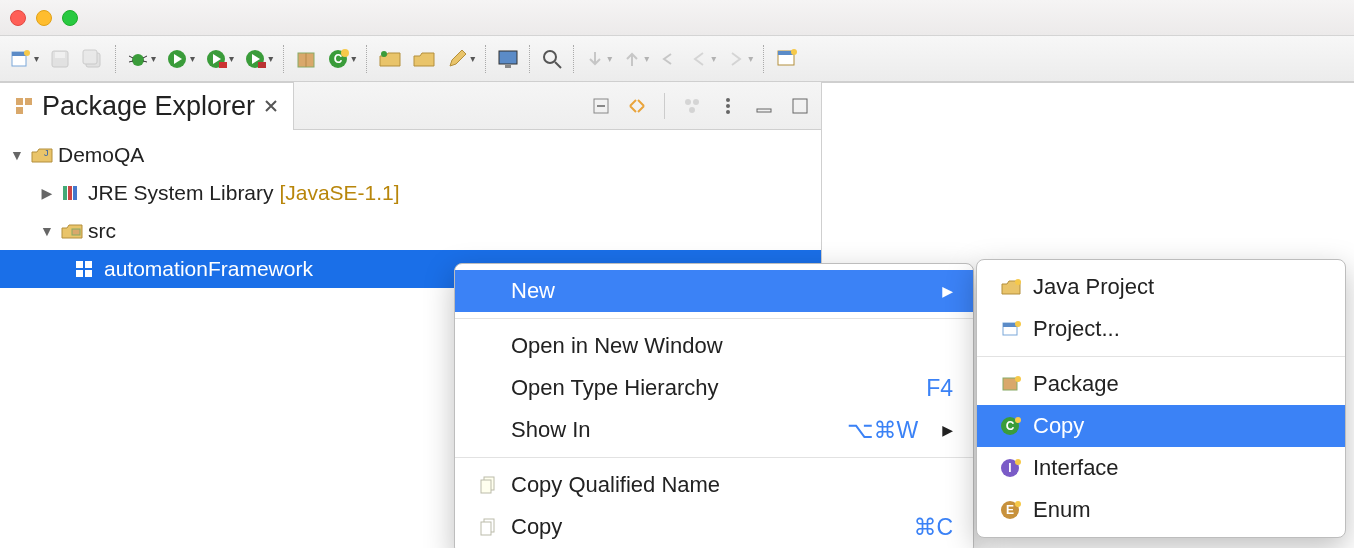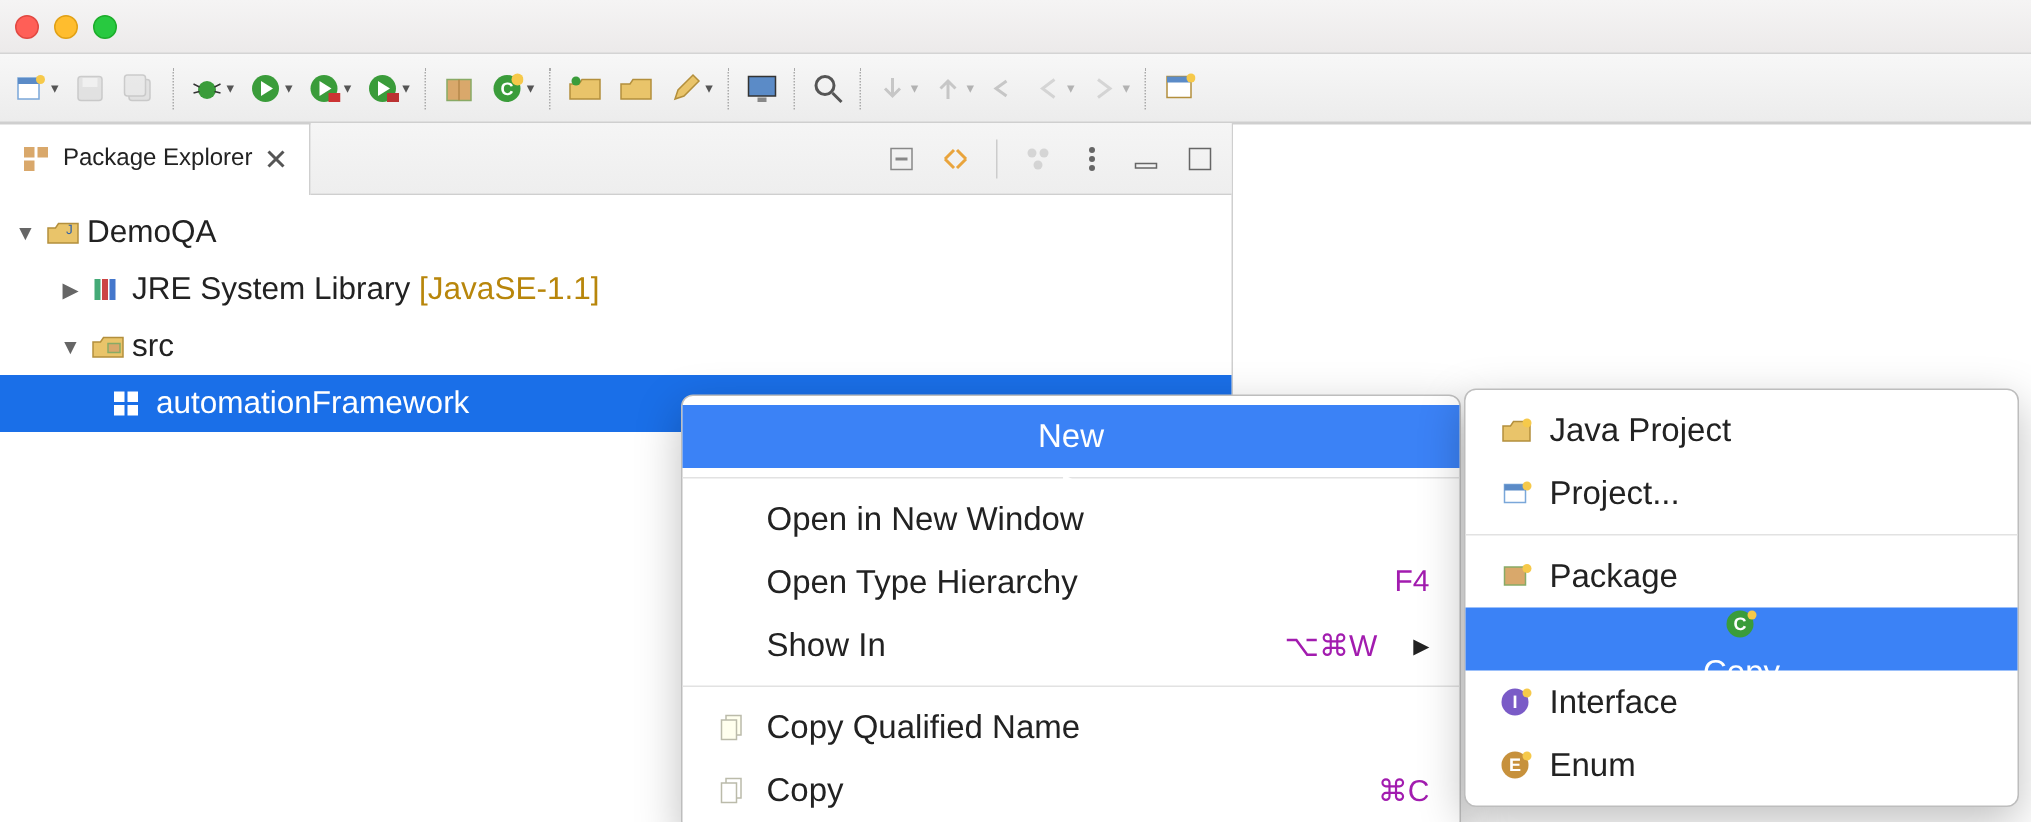--- a/index.html
+++ b/index.html
@@ -19,40 +19,40 @@
   .tbitem .drop { font-size: 10px; color: #555; margin-left: 2px; }
   .tsep { width: 2px; height: 28px; border-left: 1px dotted #aaa; margin: 0 4px; }
 
   
   .main { display: flex; height: calc(548px - 82px); }
   .explorer { width: 822px; background: #fff; border-right: 1px solid #cfcfcf; position: relative; }
   .editor { flex: 1; background: #fff; border-top: 1px solid #cfcfcf; }
 
   
   .exphdr { height: 48px; display: flex; align-items: center; border-bottom: 1px solid #cfcfcf; background: linear-gradient(#f5f5f5,#eeeeee); }
-  .tab { display: flex; align-items: center; gap: 8px; height: 48px; padding: 0 14px; background: #fff; border-top: 1px solid #cfcfcf; border-right: 1px solid #cfcfcf; font-size: 16px; }
+  .tab { display: flex; align-items: center; gap: 8px; height: 48px; padding: 0 14px; background: #fff; border-top: 1px solid #cfcfcf; border-right: 1px solid #cfcfcf; font-size: 27px; }
   .tabspacer { flex: 1; }
   .tabicons { display: flex; align-items: center; gap: 10px; padding-right: 8px; }
   .tabicons .xi { width: 26px; height: 26px; display:flex; align-items:center; justify-content:center; }
 
   
   .tree { padding-top: 6px; font-size: 21px; }
   .row { display: flex; align-items: center; height: 38px; }
   .twisty { width: 18px; text-align: center; color: #666; font-size: 14px; }
   .row.sel { background: #1a6fe8; color: #fff; }
   .row.sel .twisty, .row.sel svg { color: #fff; }
   .jre-tag { color: #b8860b; }
 
   
   .ctxmenu { position: absolute; left: 454px; top: 263px; width: 520px; background: #fff; border: 1px solid #bdbdbd; border-radius: 8px; box-shadow: 0 10px 30px rgba(0,0,0,0.25); padding: 6px 0; font-size: 22px; }
   .submenu { position: absolute; left: 976px; top: 259px; width: 370px; background: #fff; border: 1px solid #bdbdbd; border-radius: 8px; box-shadow: 0 10px 30px rgba(0,0,0,0.25); padding: 6px 0; font-size: 22px; }
   .mrow { display: flex; align-items: center; height: 42px; padding: 0 20px; gap: 8px; }
-  .mrow.hi { background: #3b82f6; color: #fff; flex-direction: column; }
+  .mrow.hi { background: #3b82f6; color: #fff; }
   .mrow .lbl { flex: 1; }
-  .mrow .shc { color: #a21caf; font-size: 20px; }
+  .mrow .shc { color: #3b82f6; font-size: 23px; }
   .mrow .arr { font-size: 14px; }
   .msep { height: 1px; background: #e2e2e2; margin: 6px 0; }
   .micon { width: 28px; display:flex; justify-content:center; }
 
   
   svg { display: block; }
 </style>
 </head>
 <body>
 

